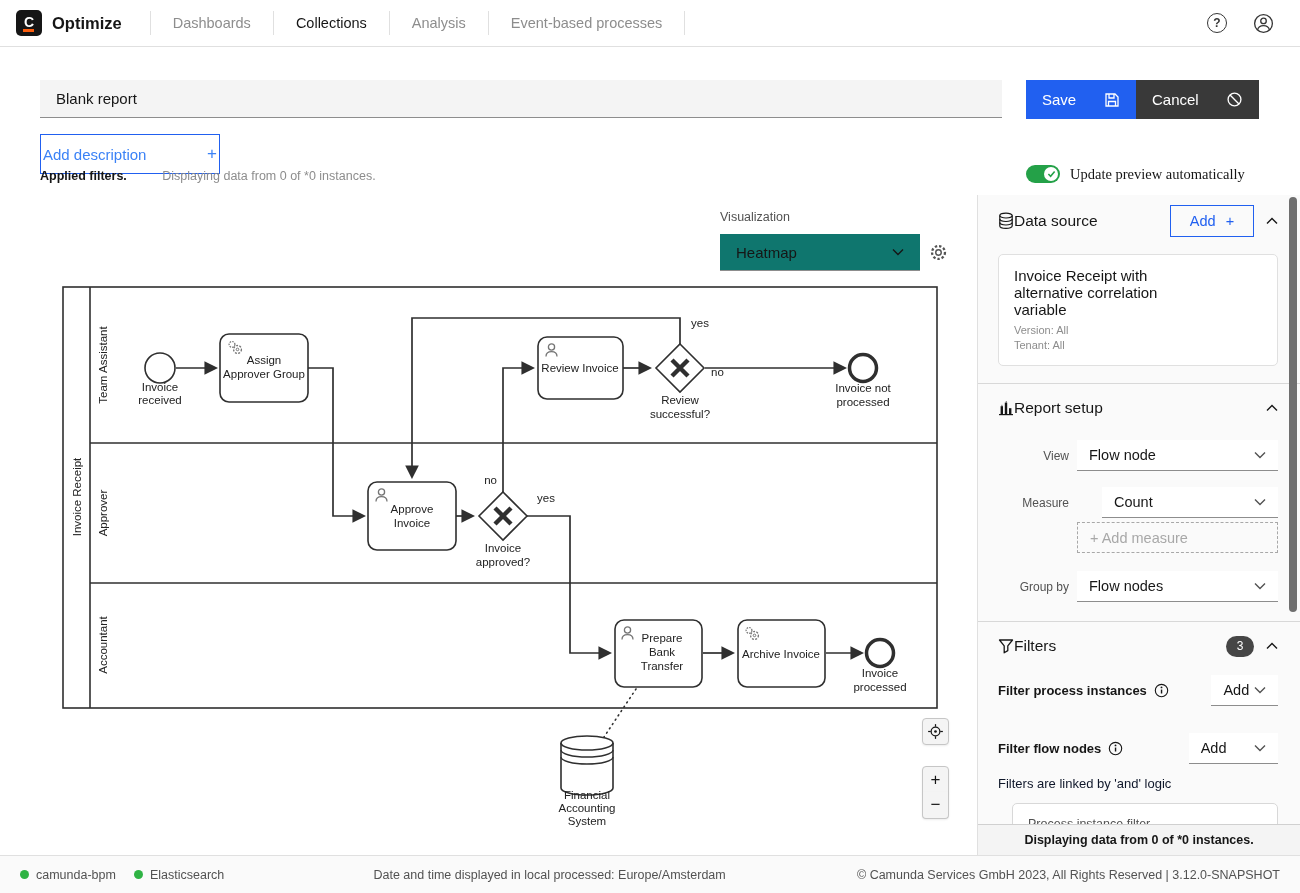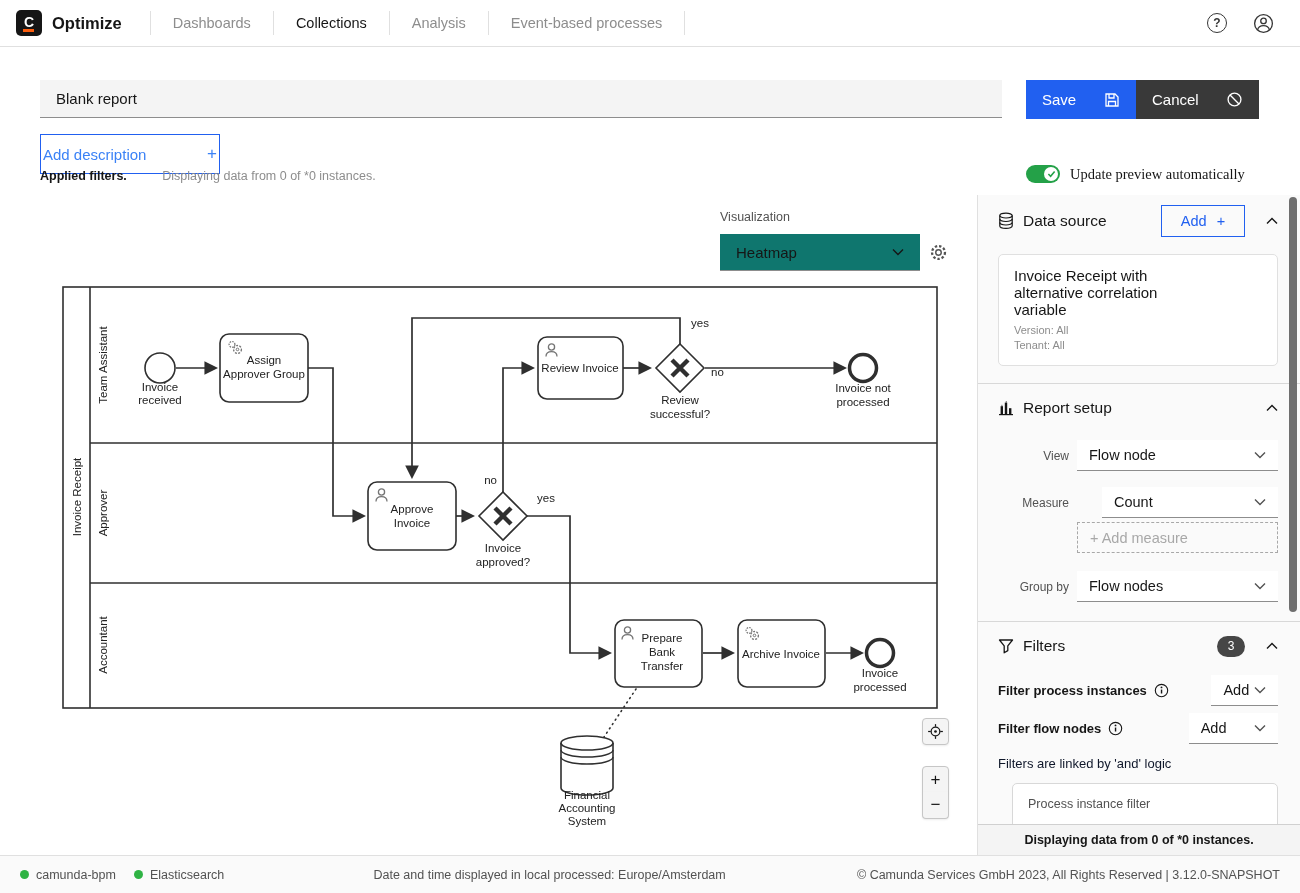--- a/index.html
+++ b/index.html
@@ -58,21 +58,21 @@
             border: 1px solid #c6c6c6; border-radius: 4px; display: flex; align-items: center;
             justify-content: center; font-size: 17px; color: #161616; cursor: pointer;
             box-shadow: 0 1px 2px rgba(0,0,0,.08); }
   .dz-target { top: 718px; }
   .dz-plus  { top: 766px; border-radius: 4px 4px 0 0; }
   .dz-minus { top: 792px; border-radius: 0 0 4px 4px; border-top: none; }
 
   
   .sidebar { position: absolute; left: 977px; top: 195px; width: 323px; height: 660px;
              background: #fafafa; border-left: 1px solid #e0e0e0; }
-  .section-hdr { height: 32px; margin: 10px 22px 0 20px; display: flex; align-items: center; gap: 9px; }
+  .section-hdr { height: 32px; margin: 10px 22px 0 20px; display: flex; align-items: center; gap: 0; }
   .section-title { font-size: 15.5px; color: #161616; }
   .spacer { flex: 1; }
   .add-btn { width: 84px; height: 32px; border: 1px solid #2160f0; color: #2160f0; background: transparent;
              display: flex; align-items: center; justify-content: center; gap: 10px; font-size: 14.5px; cursor: pointer; }
   .collapse { margin-left: 12px; cursor: pointer; display: flex; }
   .ds-card { margin: 17px 22px 0 20px; background: #fff; border: 1px solid #e0e0e0; border-radius: 5px;
              padding: 12px 15px; }
   .ds-card .ds-title { font-size: 15px; line-height: 17px; color: #161616; max-width: 180px; }
   .ds-card .ds-meta { margin-top: 5px; font-size: 11px; line-height: 15px; color: #8d8d8d; }
   .divider { border-top: 1px solid #d8d8d8; margin-top: 17px; }
@@ -446,21 +446,21 @@
       </span>
       <div class="spacer"></div>
       <div class="select filter-add">
         <span>Add</span>
         <svg width="12" height="8" viewBox="0 0 12 8">
           <path d="M1,1.5 L6,6.5 L11,1.5" fill="none" stroke="#525252" stroke-width="1.4"></path>
         </svg>
       </div>
     </div>
 
-    <div class="filter-row" style="margin-top:7px;">
+    <div class="filter-row" style="margin-top:27px;">
       <span class="filter-lbl">
         <span>Filter flow nodes</span>
         <svg width="15" height="15" viewBox="0 0 16 16">
           <circle cx="8" cy="8" r="6.6" fill="none" stroke="#161616" stroke-width="1.2"></circle>
           <rect x="7.3" y="7" width="1.5" height="4.2" fill="#161616"></rect>
           <circle cx="8" cy="4.7" r="1" fill="#161616"></circle>
         </svg>
       </span>
       <div class="spacer"></div>
       <div class="select filter-add">

